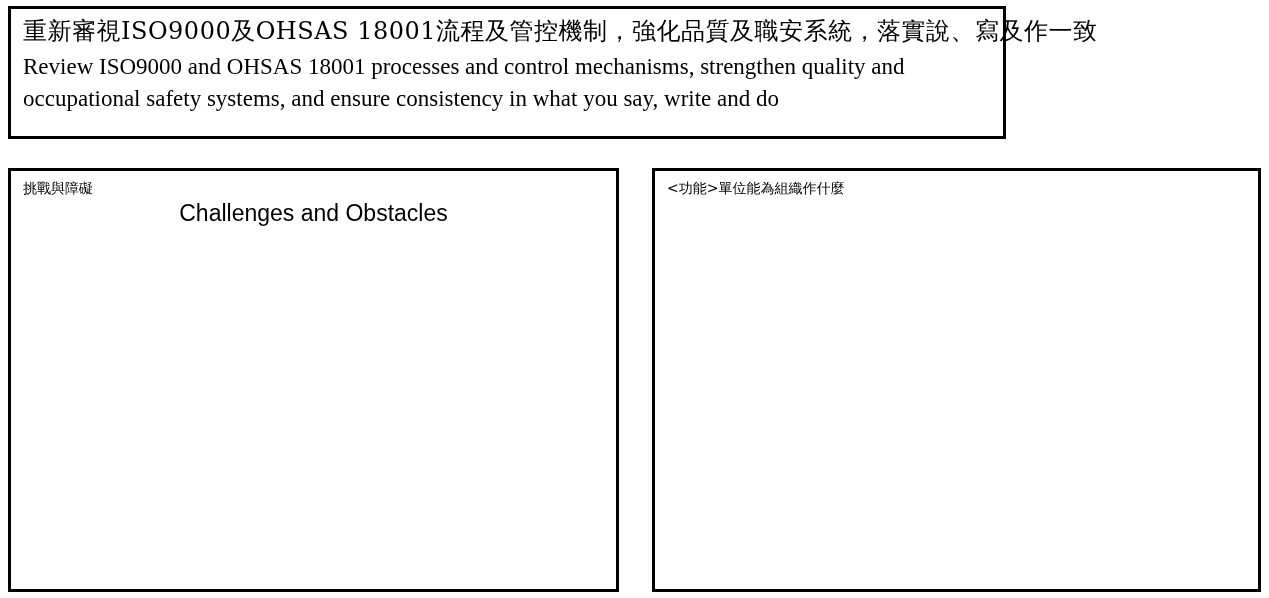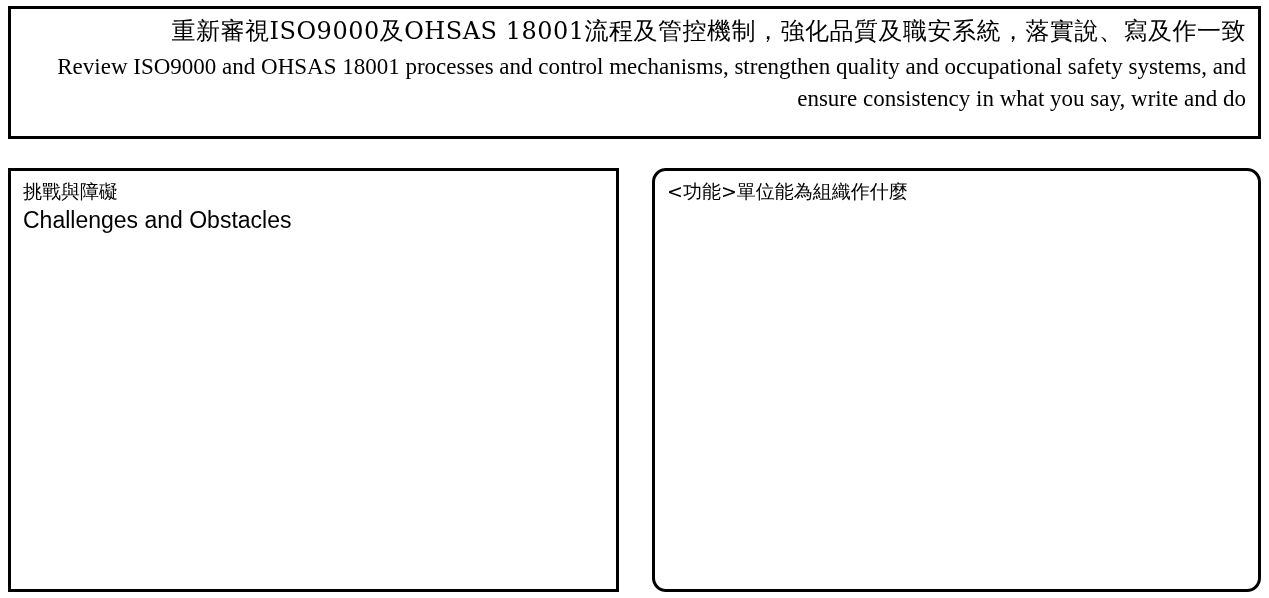--- a/index.html
+++ b/index.html
@@ -18,26 +18,25 @@
     position: relative;
     width: 1269px;
     height: 598px;
     box-sizing: border-box;
   }
   
   .top-box {
     position: absolute;
     left: 8px;
     top: 6px;
-    width: 1253px;
+    width: 998px;
     height: 133px;
     box-sizing: border-box;
     border: 3px solid #000000;
     padding: 6px 12px 12px 12px;
-    text-align: right;
   }
   .cjk-line {
     font-family: "DejaVu Serif", serif;
     font-size: 24px;
     line-height: 1.35;
     letter-spacing: 0.5px;
     white-space: nowrap;
     margin: 0 0 4px 0;
   }
   .en-line {
@@ -63,35 +62,35 @@
     padding: 8px 12px 0 12px;
     background: #ffffff;
   }
   .panel-left {
     left: 0;
     width: 611px;
   }
   .panel-right {
     left: 644px;
     width: 609px;
-    border-radius: 14px;
   }
   .panel-title-cjk {
     font-family: "DejaVu Serif", serif;
-    font-size: 19px;
+    font-size: 14px;
     line-height: 1.3;
     margin: 0 0 2px 0;
     white-space: nowrap;
   }
   .panel-title-en {
     font-family: "Liberation Sans", sans-serif;
     font-size: 23px;
     line-height: 1.3;
     margin: 0;
     white-space: nowrap;
+    text-align: center;
   }
   .panel-body {
     height: 330px;
   }
 </style>
 </head>
 <body>
 
 <div class="page">
 

